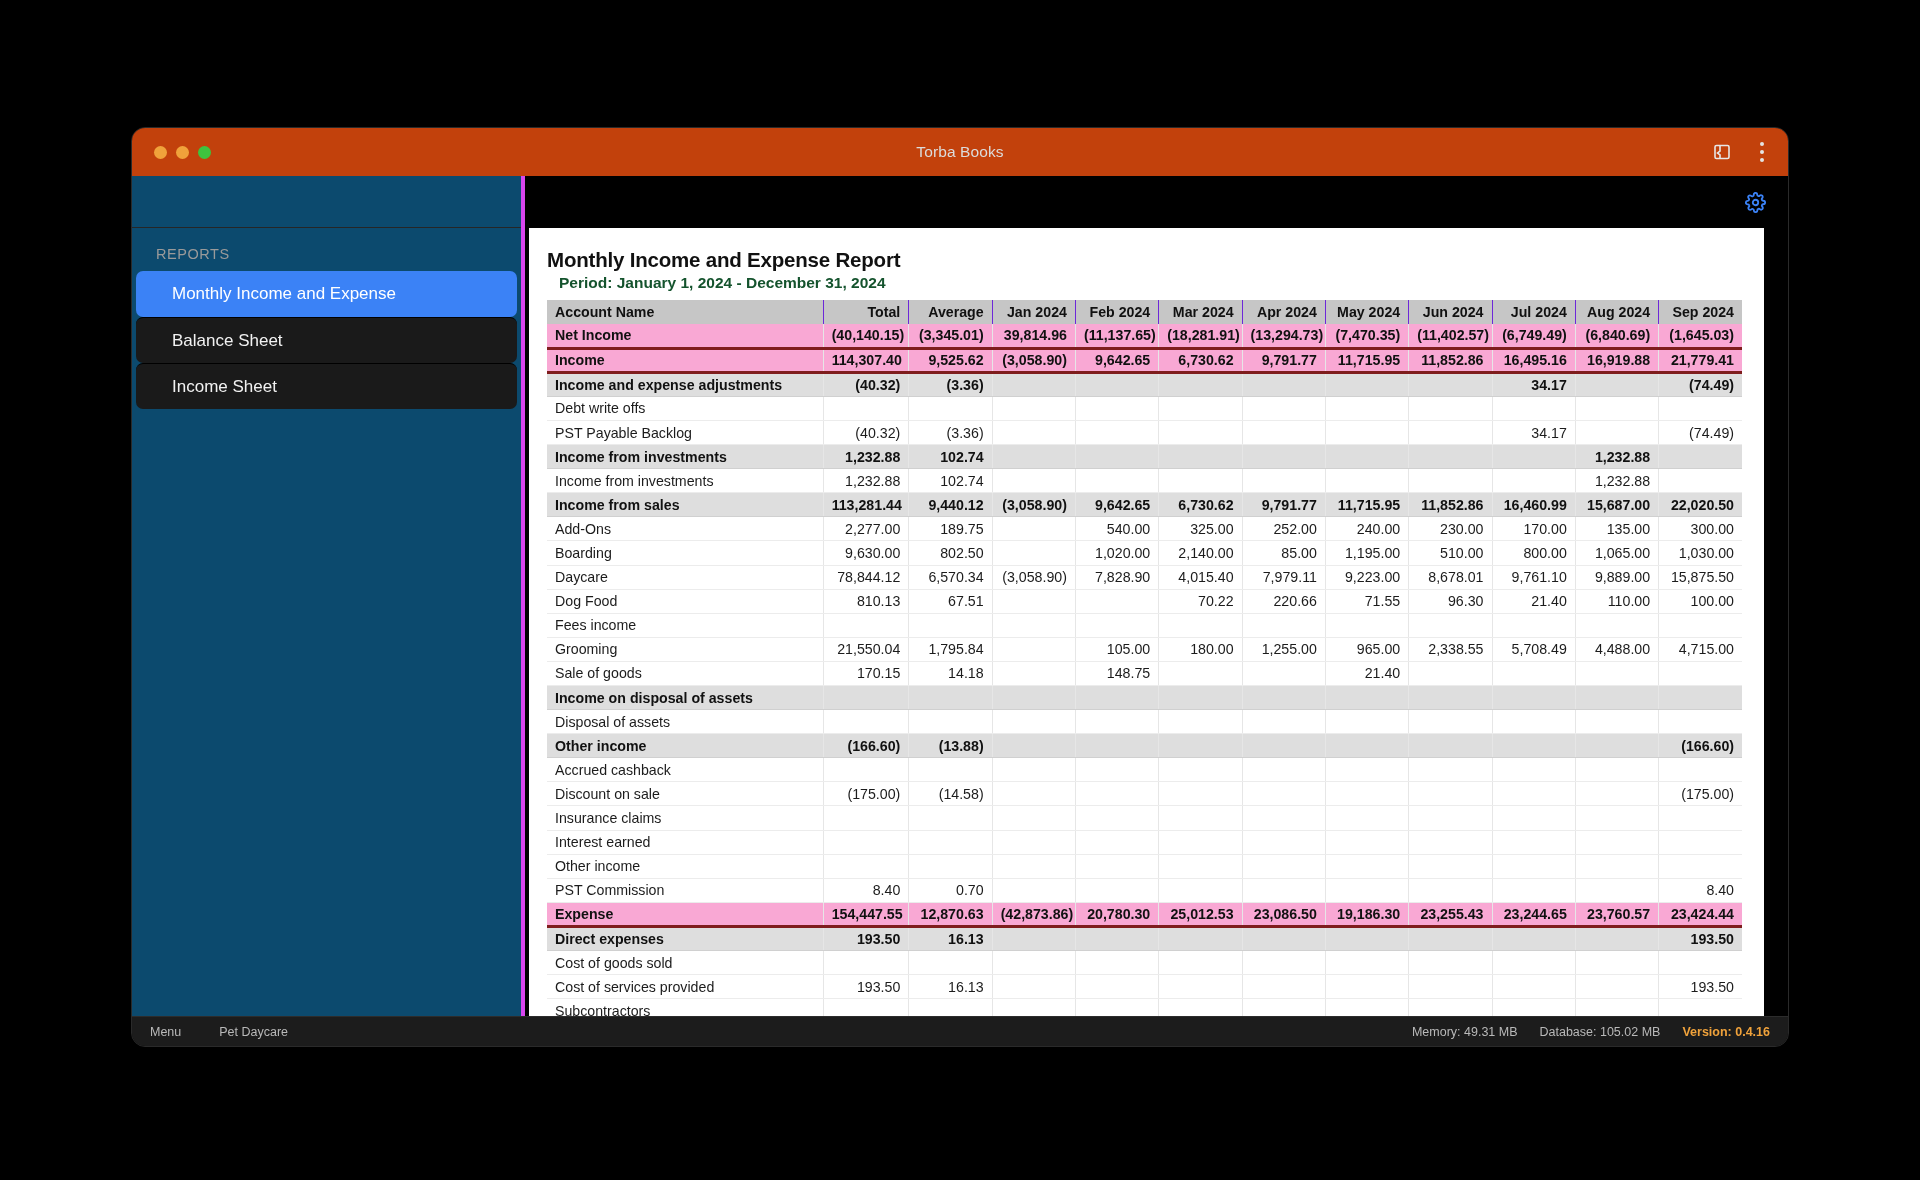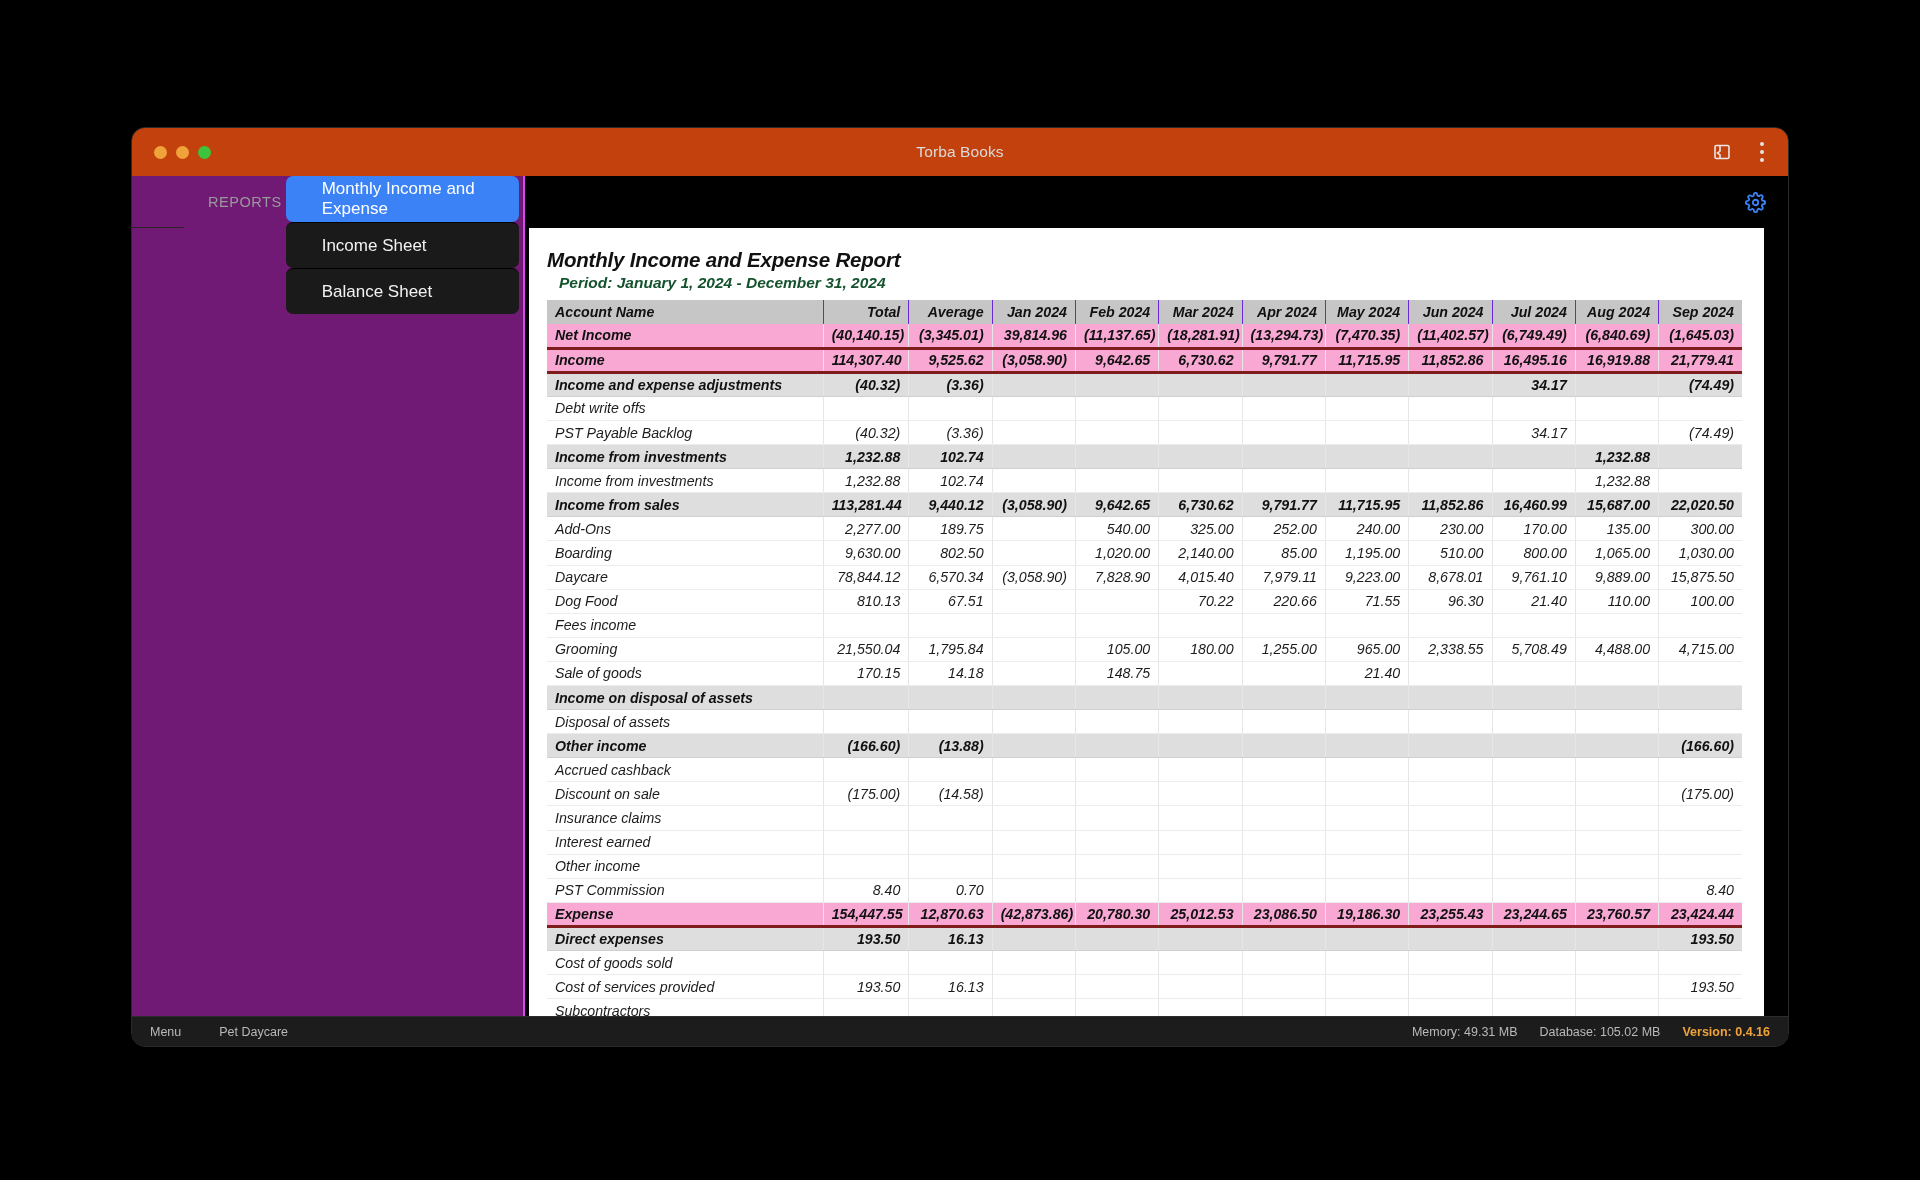--- a/index.html
+++ b/index.html
@@ -53,23 +53,23 @@
   .icon-btn { cursor: pointer; line-height: 0; }
   .kebab { display:flex; flex-direction:column; gap:4px; align-items:center; padding: 4px 6px;}
   .kebab i { display:block; width:4px; height:4px; border-radius:50%; background:#e4e4e4; }
 
   
   #body-area { flex: 1 1 auto; display: flex; min-height: 0; position: relative; }
 
   
   #sidebar {
     width: 393px; flex: 0 0 393px;
-    background: #701a75;
-    border-right: 2px solid #d946ef;
-    display: flex; flex-direction: row;
+    background: #0c4a6e;
+    border-right: 4px solid #d946ef;
+    display: flex; flex-direction: column;
   }
   #sidebar-top { height: 52px; border-bottom: 1px solid #262626; flex: 0 0 52px; }
   #sidebar-section-label {
     color: #9a9a9a;
     font-size: 14.5px;
     letter-spacing: .55px;
     padding: 18px 0 9px 24px;
   }
   .nav-list { padding: 0 2px; }
   .nav-item {
@@ -91,21 +91,21 @@
   #gear-row {
     height: 52px; display: flex; align-items: center; justify-content: flex-end;
     padding-right: 22px;
   }
   #report-card {
     position: absolute;
     left: 4px; right: 24px; top: 52px; bottom: 0;
     background: #ffffff;
     overflow: hidden;
   }
-  #report-inner { padding: 20px 22px 0 18px; font-style: italic; }
+  #report-inner { padding: 20px 22px 0 18px; }
   #report-title {
     font-size: 20.5px; font-weight: bold; color: #111;
     letter-spacing: -.2px;
   }
   #report-period {
     font-size: 15.5px; font-weight: bold; color: #14532d;
     margin-top: 2px; margin-bottom: 8px; margin-left: 12px;
   }
 
   table.report { border-collapse: collapse; width: 100%; table-layout: fixed; }
@@ -176,24 +176,24 @@
   <div id="body-area">
 
     <div id="sidebar">
       <div id="sidebar-top"></div>
       <div id="sidebar-section-label">REPORTS</div>
       <div class="nav-list">
         <div class="nav-item active">
           <span>Monthly Income and Expense</span>
         </div>
         <div class="nav-item">
-          <span>Income Sheet</span>
+          <span>Balance Sheet</span>
         </div>
         <div class="nav-item">
-          <span>Balance Sheet</span>
+          <span>Income Sheet</span>
         </div>
       </div>
     </div>
 
     <div id="main">
       <div id="gear-row">
         <span class="icon-btn">
           <svg width="21" height="21" viewBox="0 0 24 24" fill="none" stroke="#3b82f6" stroke-width="2.1" stroke-linecap="round" stroke-linejoin="round">
             <circle cx="12" cy="12" r="3.1"></circle>
             <path d="M19.4 15a1.6 1.6 0 0 0 .32 1.77l.06.06a2 2 0 1 1-2.83 2.83l-.06-.06a1.6 1.6 0 0 0-1.77-.32 1.6 1.6 0 0 0-1 1.47V21a2 2 0 1 1-4 0v-.11a1.6 1.6 0 0 0-1.05-1.46 1.6 1.6 0 0 0-1.77.32l-.06.06a2 2 0 1 1-2.83-2.83l.06-.06a1.6 1.6 0 0 0 .32-1.77 1.6 1.6 0 0 0-1.47-1H3a2 2 0 1 1 0-4h.11a1.6 1.6 0 0 0 1.46-1.05 1.6 1.6 0 0 0-.32-1.77l-.06-.06a2 2 0 1 1 2.83-2.83l.06.06a1.6 1.6 0 0 0 1.77.32H9a1.6 1.6 0 0 0 1-1.47V3a2 2 0 1 1 4 0v.11a1.6 1.6 0 0 0 1 1.47 1.6 1.6 0 0 0 1.77-.32l.06-.06a2 2 0 1 1 2.83 2.83l-.06.06a1.6 1.6 0 0 0-.32 1.77V9a1.6 1.6 0 0 0 1.47 1H21a2 2 0 1 1 0 4h-.11a1.6 1.6 0 0 0-1.47 1z"></path>

